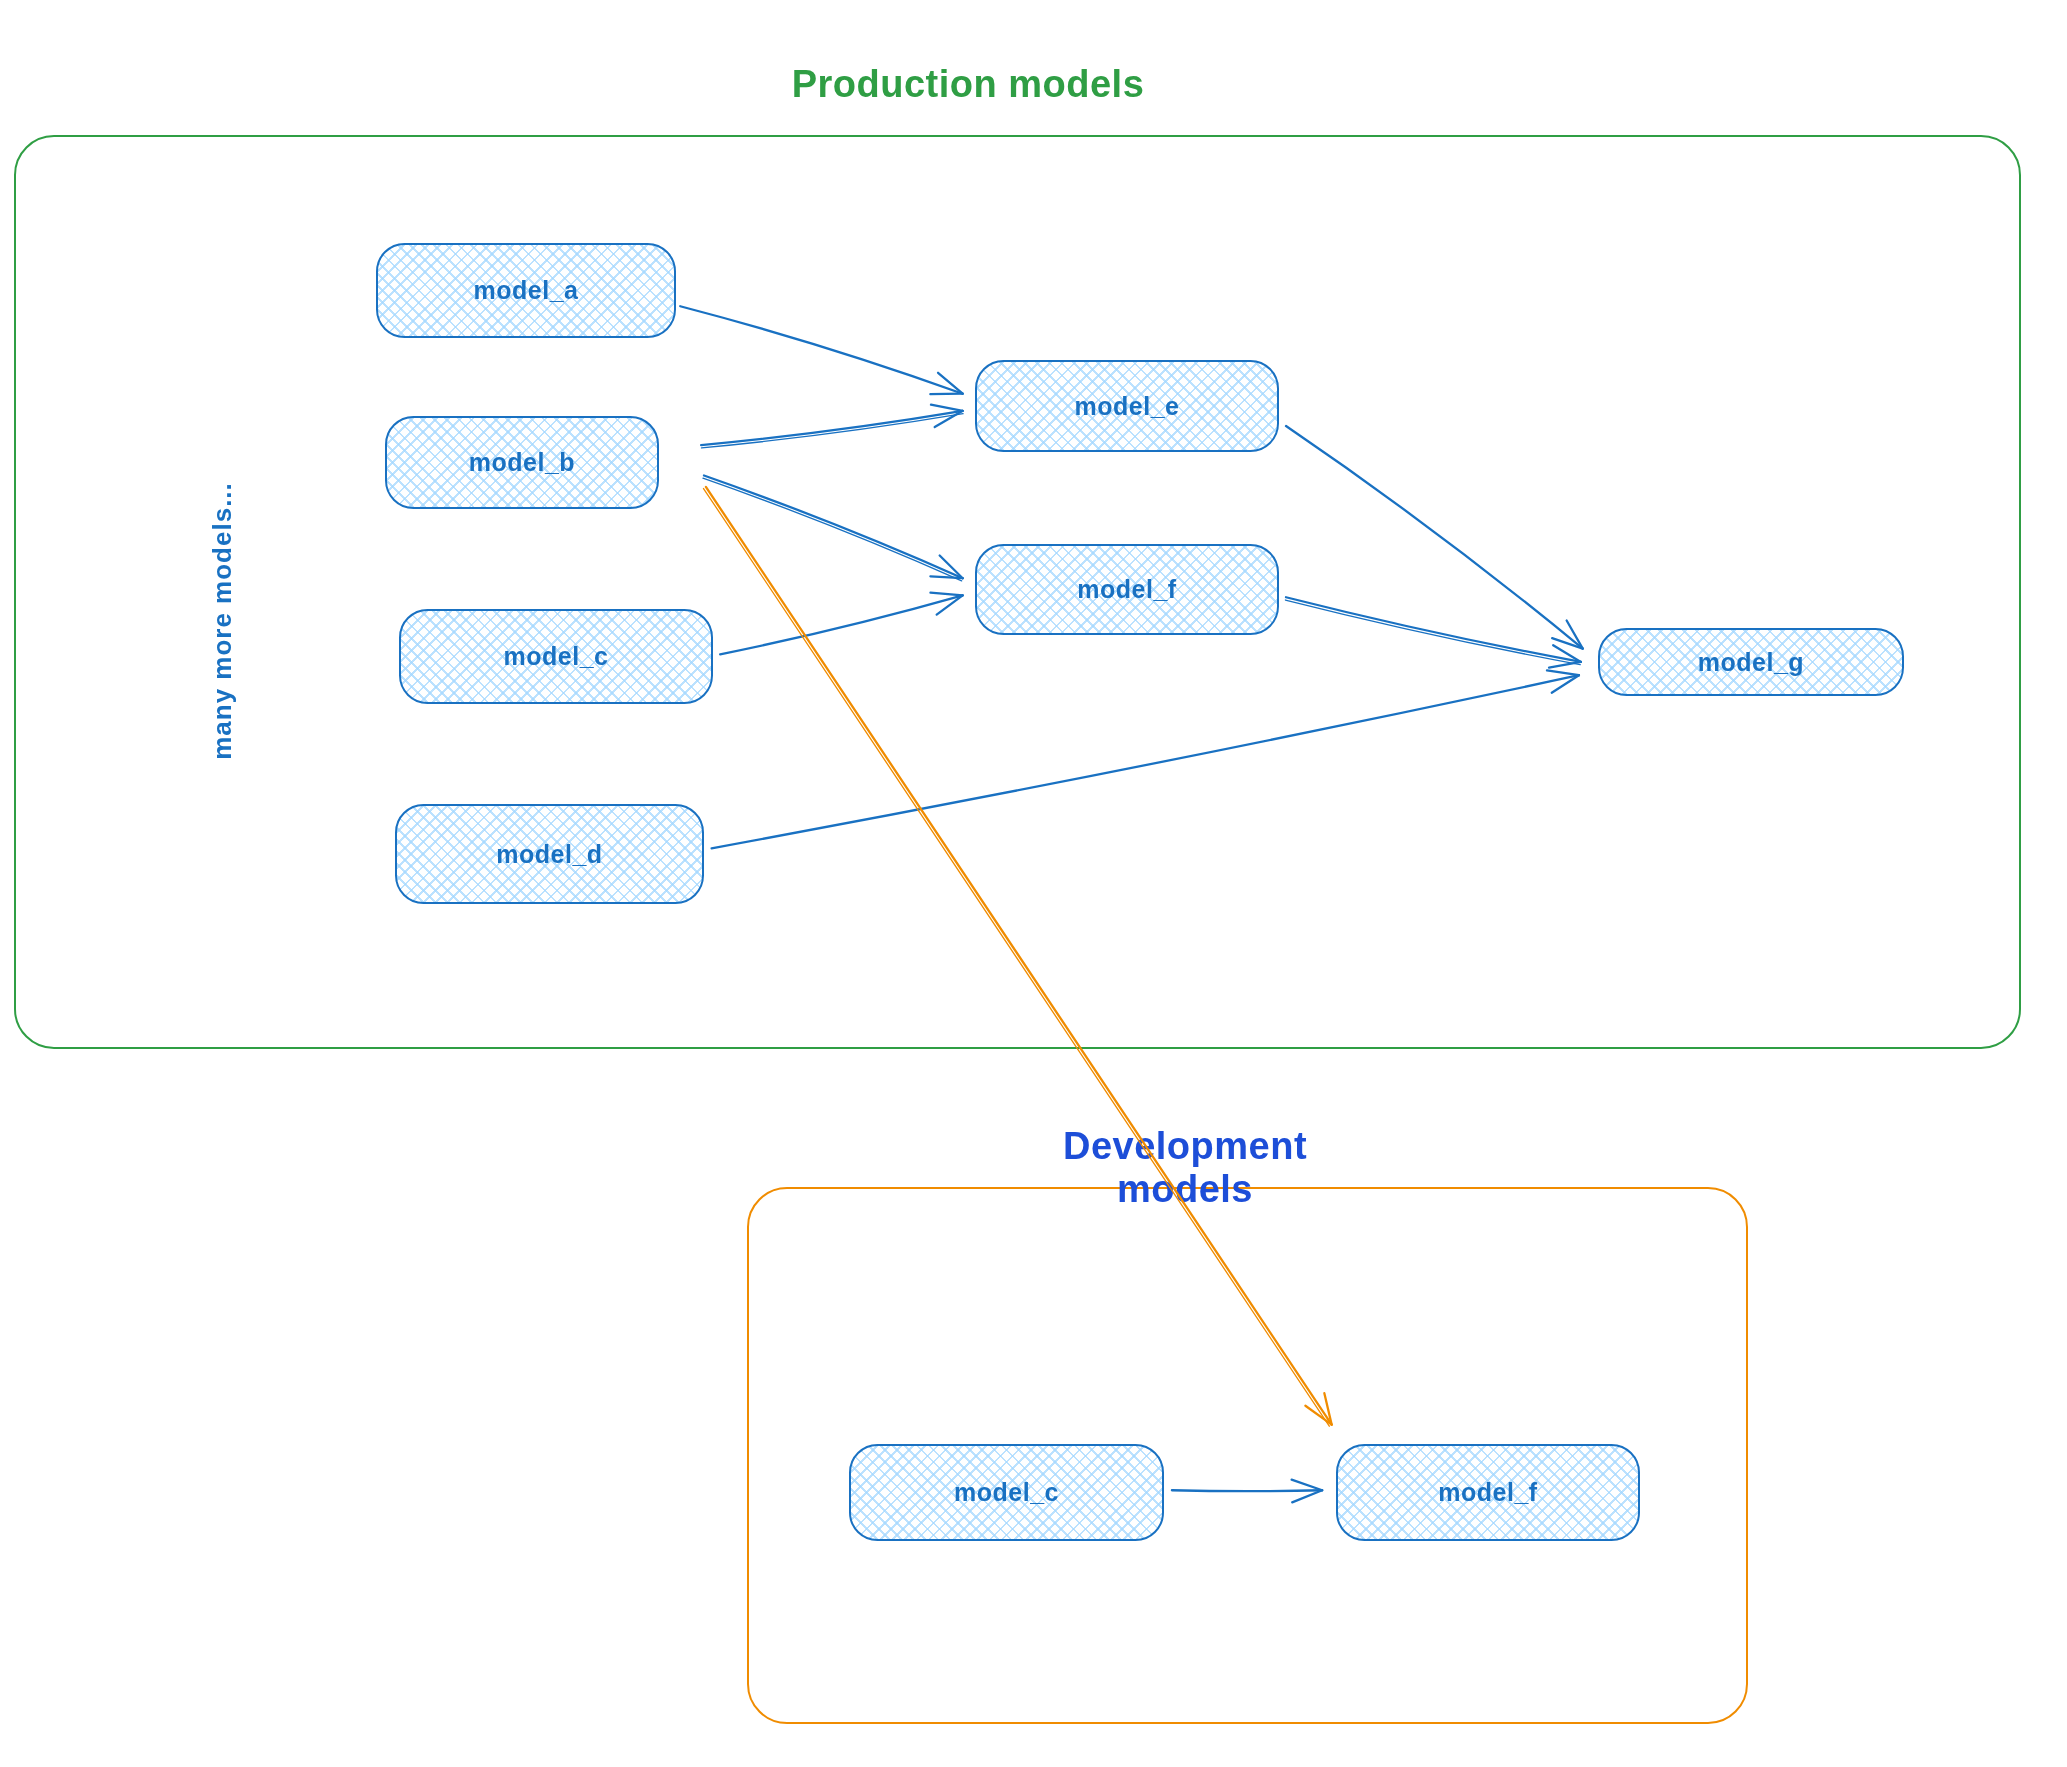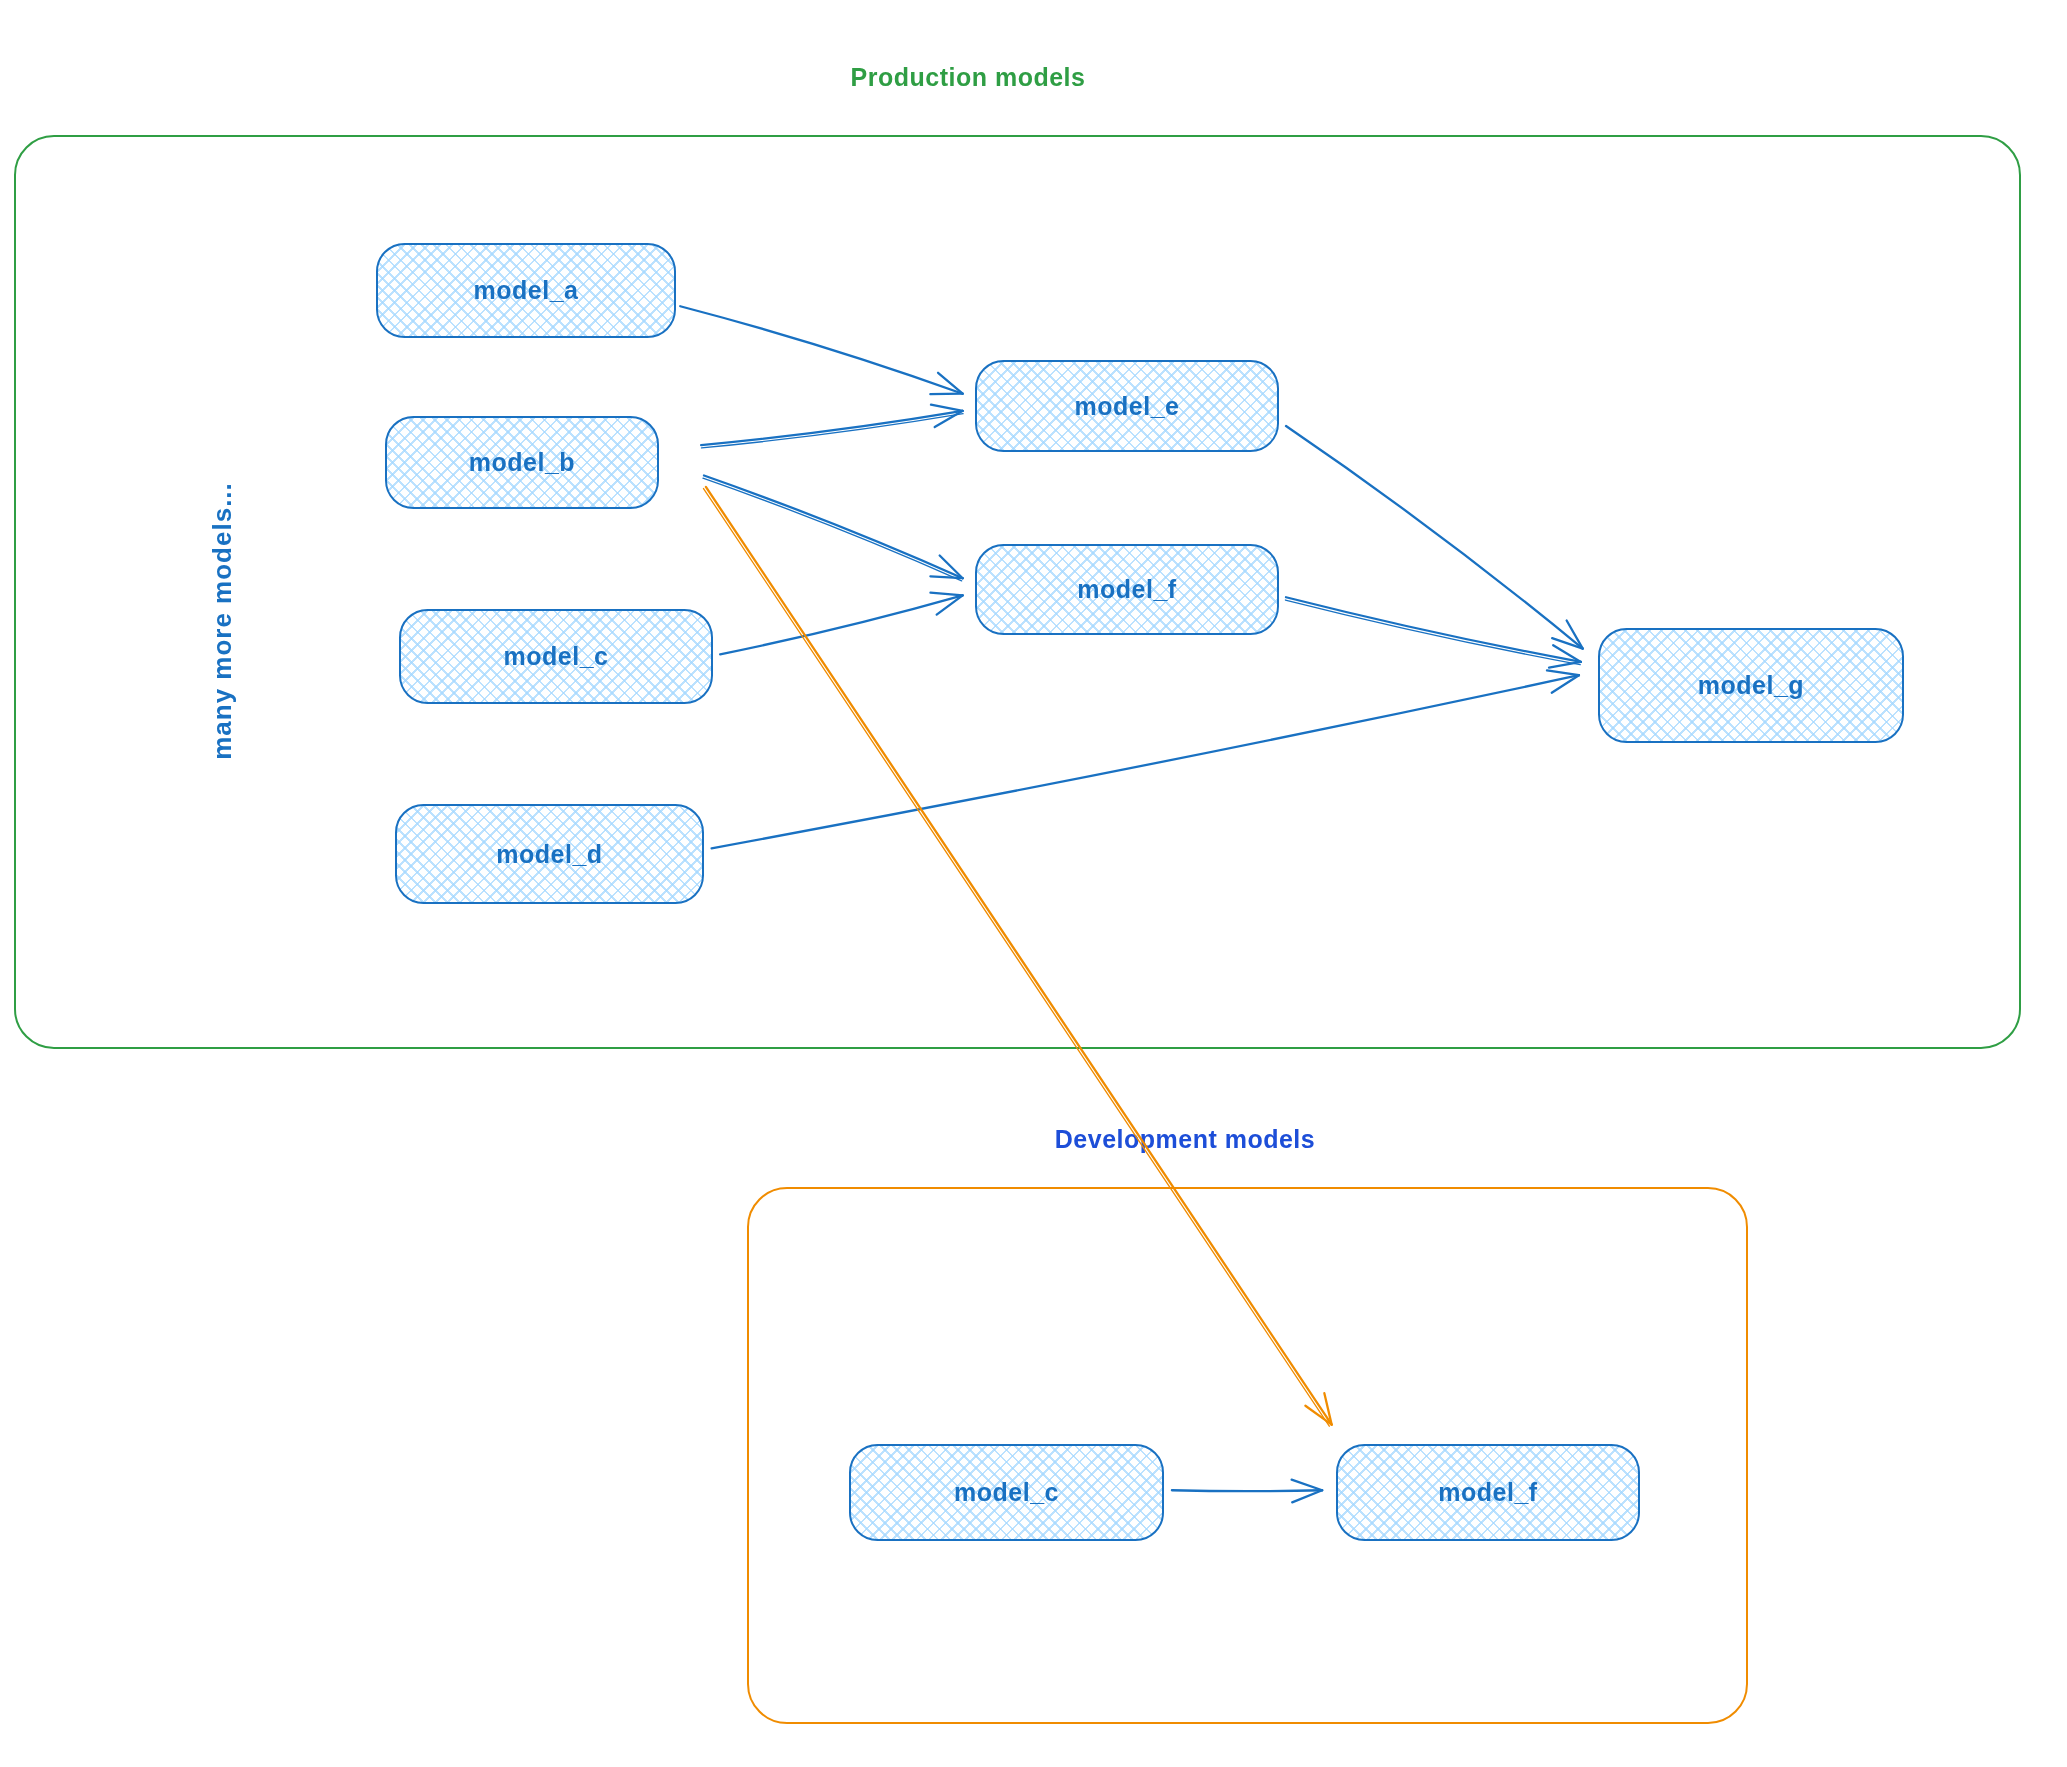--- a/index.html
+++ b/index.html
@@ -5,21 +5,21 @@
   html,body{margin:0;padding:0;background:#ffffff;}
   body{
     width:2068px;height:1767px;position:relative;overflow:hidden;
     font-family:"Liberation Sans", sans-serif;
   }
   .container-frame{
     position:absolute;border:2.9px solid;border-radius:40px;background:transparent;
     box-sizing:border-box;z-index:1;
   }
   .group-title{
-    position:absolute;width:380px;text-align:center;font-size:25px;font-weight:bold;
+    position:absolute;width:380px;text-align:center;font-size:38px;font-weight:bold;
     letter-spacing:0.5px;z-index:2;
   }
   .side-note{
     position:absolute;white-space:nowrap;font-size:26px;font-weight:bold;
     transform:translate(-50%,-50%) rotate(-90deg);z-index:2;letter-spacing:1px;
   }
   #edge-layer{
     position:absolute;left:0;top:0;z-index:5;pointer-events:none;
   }
   .node{
@@ -90,21 +90,21 @@
   </div>
 <div class="node" style="left: 395px; top: 804px; width: 309px; height: 100px; border-color: rgb(25, 113, 194);">
     <span class="node-label" style="color: rgb(25, 113, 194);">model_d</span>
   </div>
 <div class="node" style="left: 975px; top: 360px; width: 304px; height: 92px; border-color: rgb(25, 113, 194);">
     <span class="node-label" style="color: rgb(25, 113, 194);">model_e</span>
   </div>
 <div class="node" style="left: 975px; top: 544px; width: 304px; height: 91px; border-color: rgb(25, 113, 194);">
     <span class="node-label" style="color: rgb(25, 113, 194);">model_f</span>
   </div>
-<div class="node" style="left: 1598px; top: 628px; width: 306px; height: 115px; border-color: rgb(25, 113, 194);">
+<div class="node" style="left: 1598px; top: 628px; width: 306px; height: 68px; border-color: rgb(25, 113, 194);">
     <span class="node-label" style="color: rgb(25, 113, 194);">model_g</span>
   </div>
 <div class="node" style="left: 849px; top: 1444px; width: 315px; height: 97px; border-color: rgb(25, 113, 194);">
     <span class="node-label" style="color: rgb(25, 113, 194);">model_c</span>
   </div>
 <div class="node" style="left: 1336px; top: 1444px; width: 304px; height: 97px; border-color: rgb(25, 113, 194);">
     <span class="node-label" style="color: rgb(25, 113, 194);">model_f</span>
   </div>
 
 

